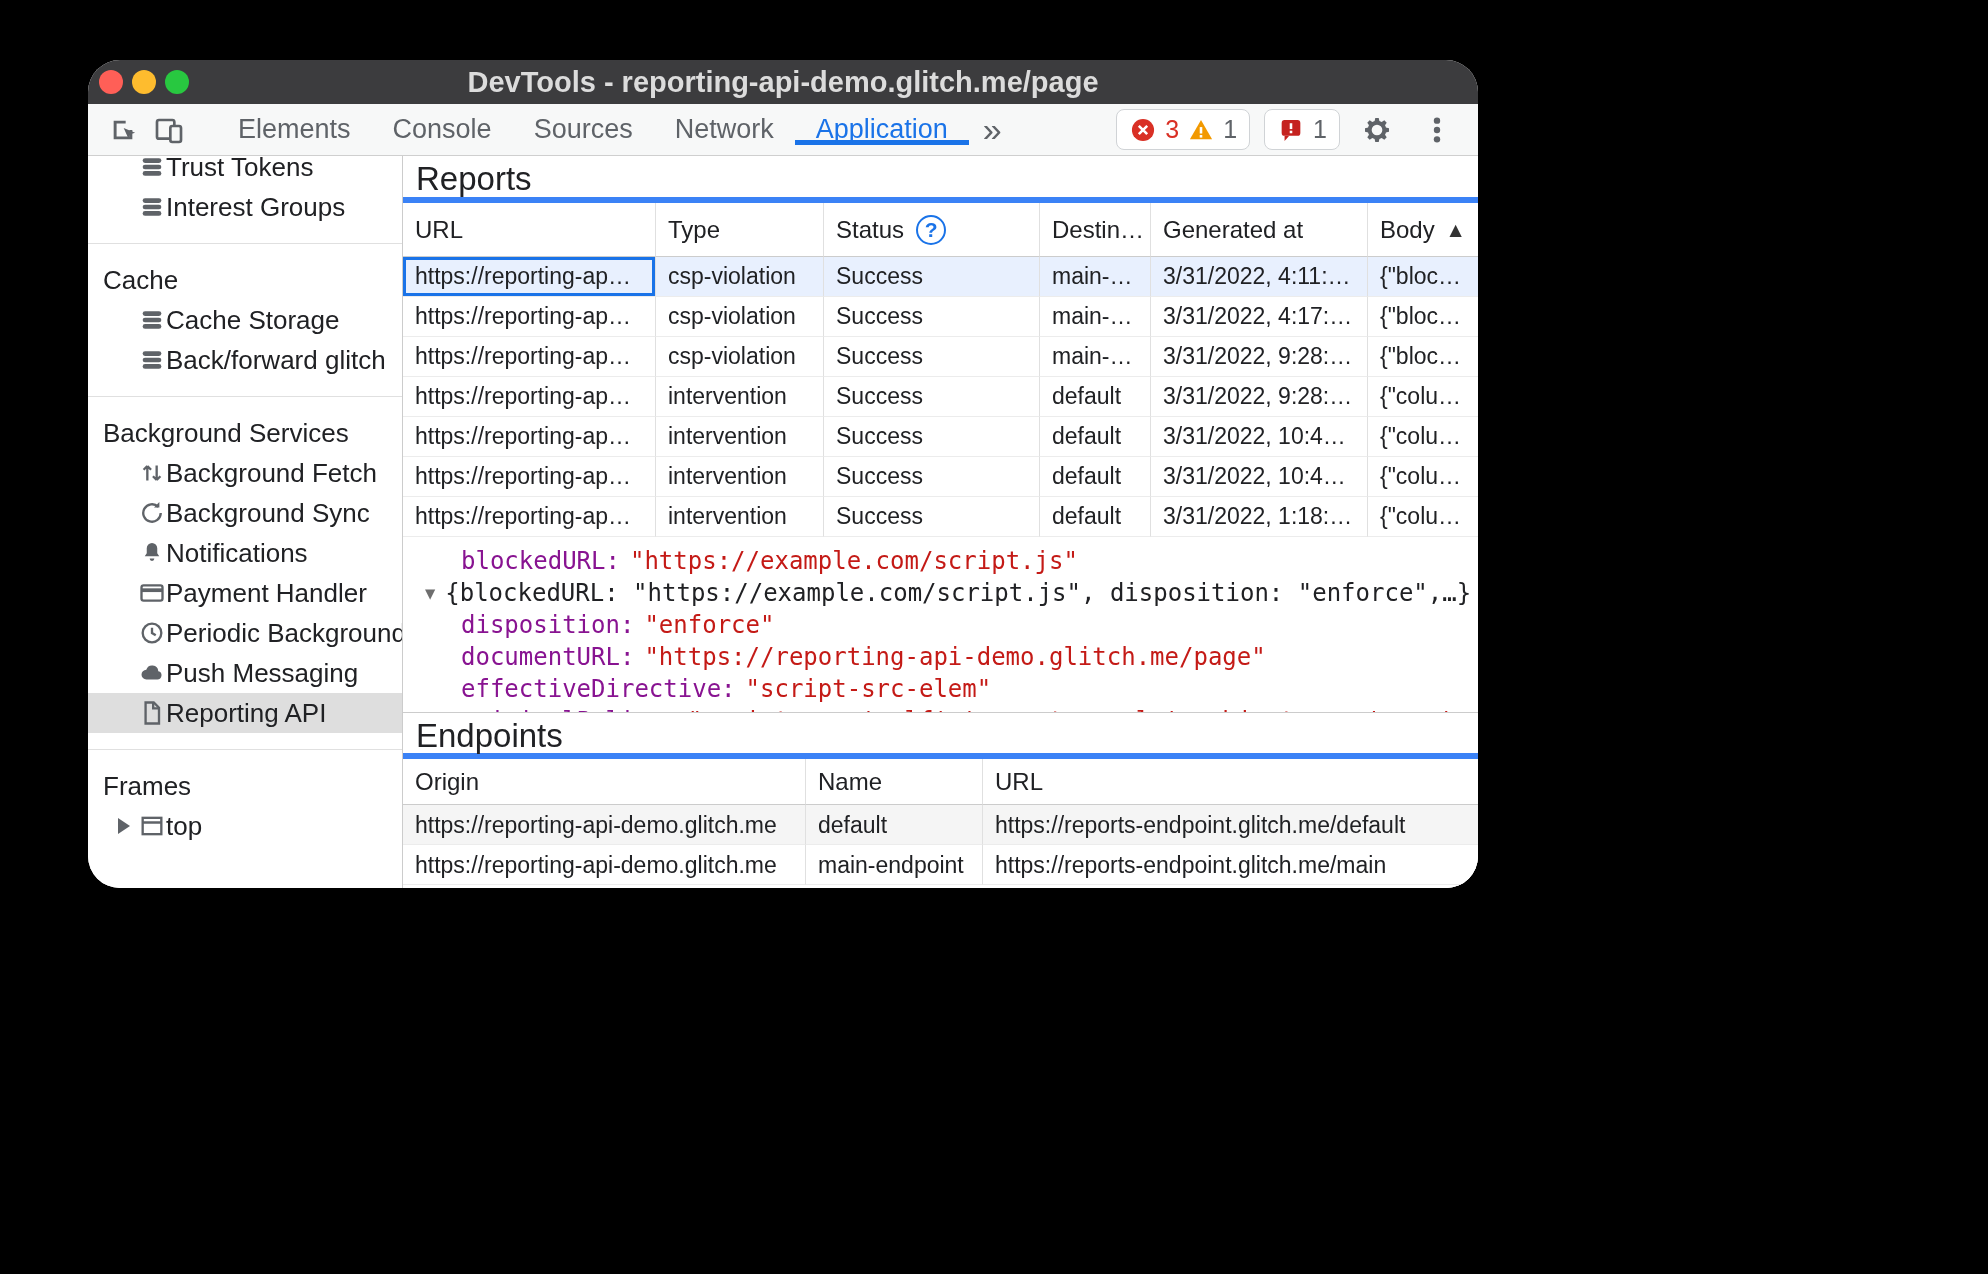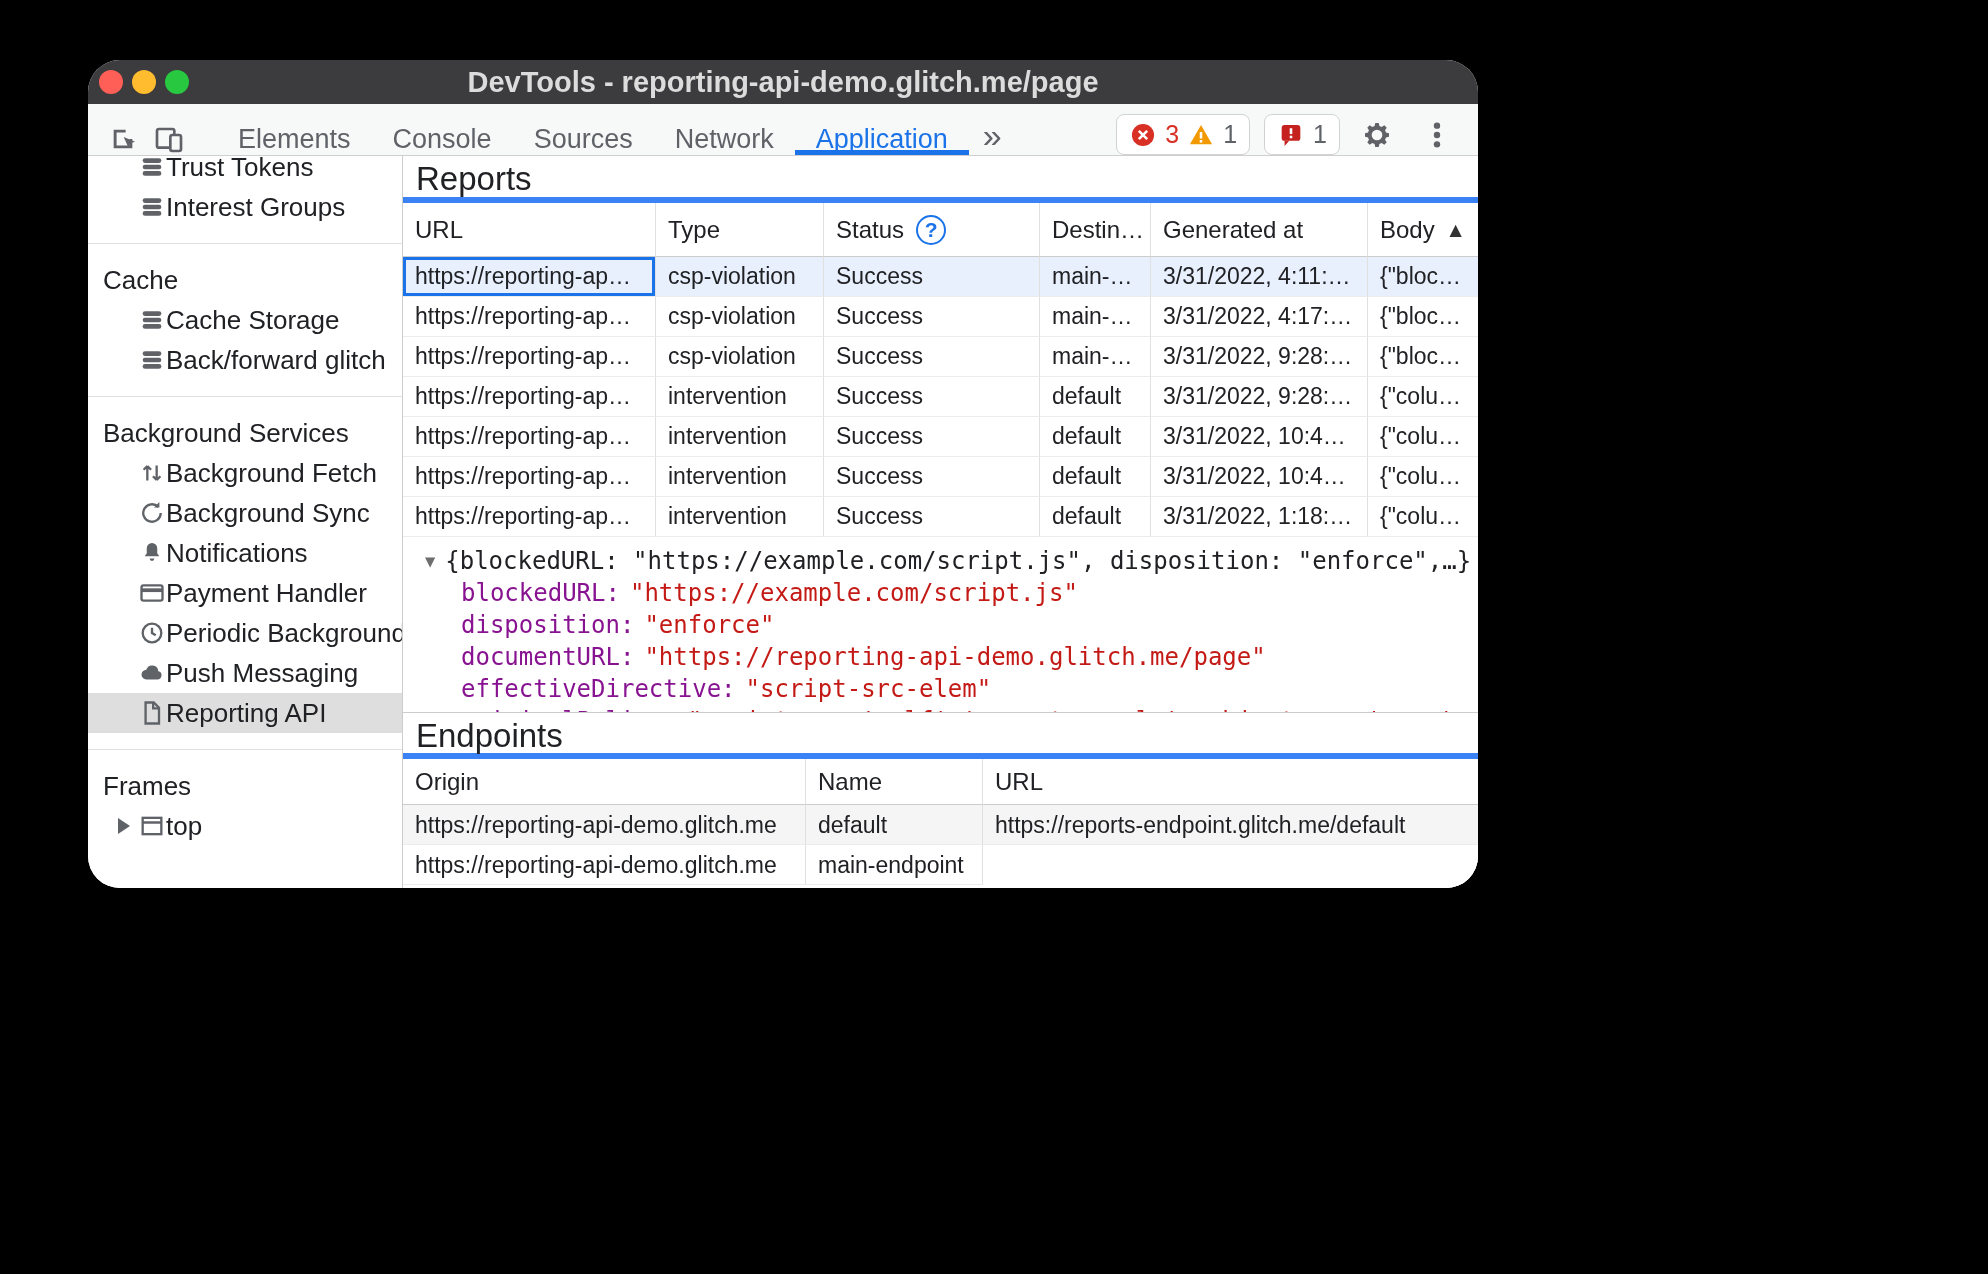--- a/index.html
+++ b/index.html
@@ -14,21 +14,21 @@
   .titlebar { height:44px; background:#3c3c3e; position:relative;
               display:flex; align-items:center; justify-content:center; }
   .lights { position:absolute; left:11px; top:0; height:100%;
             display:flex; align-items:center; gap:9px; }
   .light { width:24px; height:24px; border-radius:50%; }
   .light.red{background:#ff5f57} .light.yellow{background:#febc2e} .light.green{background:#28c840}
   .win-title { color:#dcdcdc; font-size:29px; font-weight:bold; }
 
   
   .toolbar { height:52px; background:#f7f8f8; border-bottom:1px solid #cfcfcf;
-             display:flex; align-items:flex-end; padding-left:12px; }
+             display:flex; align-items:center; padding-left:12px; }
   .icon-btn { width:46px; display:flex; align-items:center; justify-content:center;
               background:none; border:none; }
   .icon-btn svg { width:32px; height:32px; }
   .vdiv { width:1px; background:#d0d0d0; margin:10px 12px; }
   .tab { padding:0 21px; display:flex; align-items:center; font-size:27px; color:#5f6368; }
   .tab.selected { color:#1a73e8; box-shadow:inset 0 -5px 0 #1a73e8; }
   .more-tabs { font-size:34px; color:#5f6368; display:flex; align-items:center; padding:0 14px; }
   .toolbar-right { margin-left:auto; display:flex; align-items:center; gap:14px; padding-right:18px; }
   .badge-box { display:flex; align-items:center; gap:8px; border:1px solid #d0d3d6;
                border-radius:8px; padding:5px 12px; background:#fff; }
@@ -355,25 +355,25 @@
       <div class="grid reports-grid drow">
         <div class="cell">https://reporting-ap…</div>
         <div class="cell">intervention</div>
         <div class="cell">Success</div>
         <div class="cell">default</div>
         <div class="cell">3/31/2022, 1:18:…</div>
         <div class="cell last">{"colu…</div>
       </div>
 
       <div class="json-panel">
+        <div class="json-line prop">
+          <span class="k">blockedURL:</span><span class="v">"https://example.com/script.js"</span>
+        </div>
         <div class="json-line">
           <span class="tri">▼</span><span>{blockedURL: "https://example.com/script.js", disposition: "enforce",…}</span>
-        </div>
-        <div class="json-line prop">
-          <span class="k">blockedURL:</span><span class="v">"https://example.com/script.js"</span>
         </div>
         <div class="json-line prop">
           <span class="k">disposition:</span><span class="v">"enforce"</span>
         </div>
         <div class="json-line prop">
           <span class="k">documentURL:</span><span class="v">"https://reporting-api-demo.glitch.me/page"</span>
         </div>
         <div class="json-line prop">
           <span class="k">effectiveDirective:</span><span class="v">"script-src-elem"</span>
         </div>
@@ -396,17 +396,18 @@
           </div>
       </div>
       <div class="grid endpoints-grid drow alt">
         <div class="cell">https://reporting-api-demo.glitch.me</div>
         <div class="cell">default</div>
         <div class="cell last">https://reports-endpoint.glitch.me/default</div>
       </div>
       <div class="grid endpoints-grid drow">
         <div class="cell">https://reporting-api-demo.glitch.me</div>
         <div class="cell">main-endpoint</div>
+        <div class="cell last">https://reports-endpoint.glitch.me/main</div>
       </div>
 
     </div>
   </div>
 </div>
 
 </body></html>

